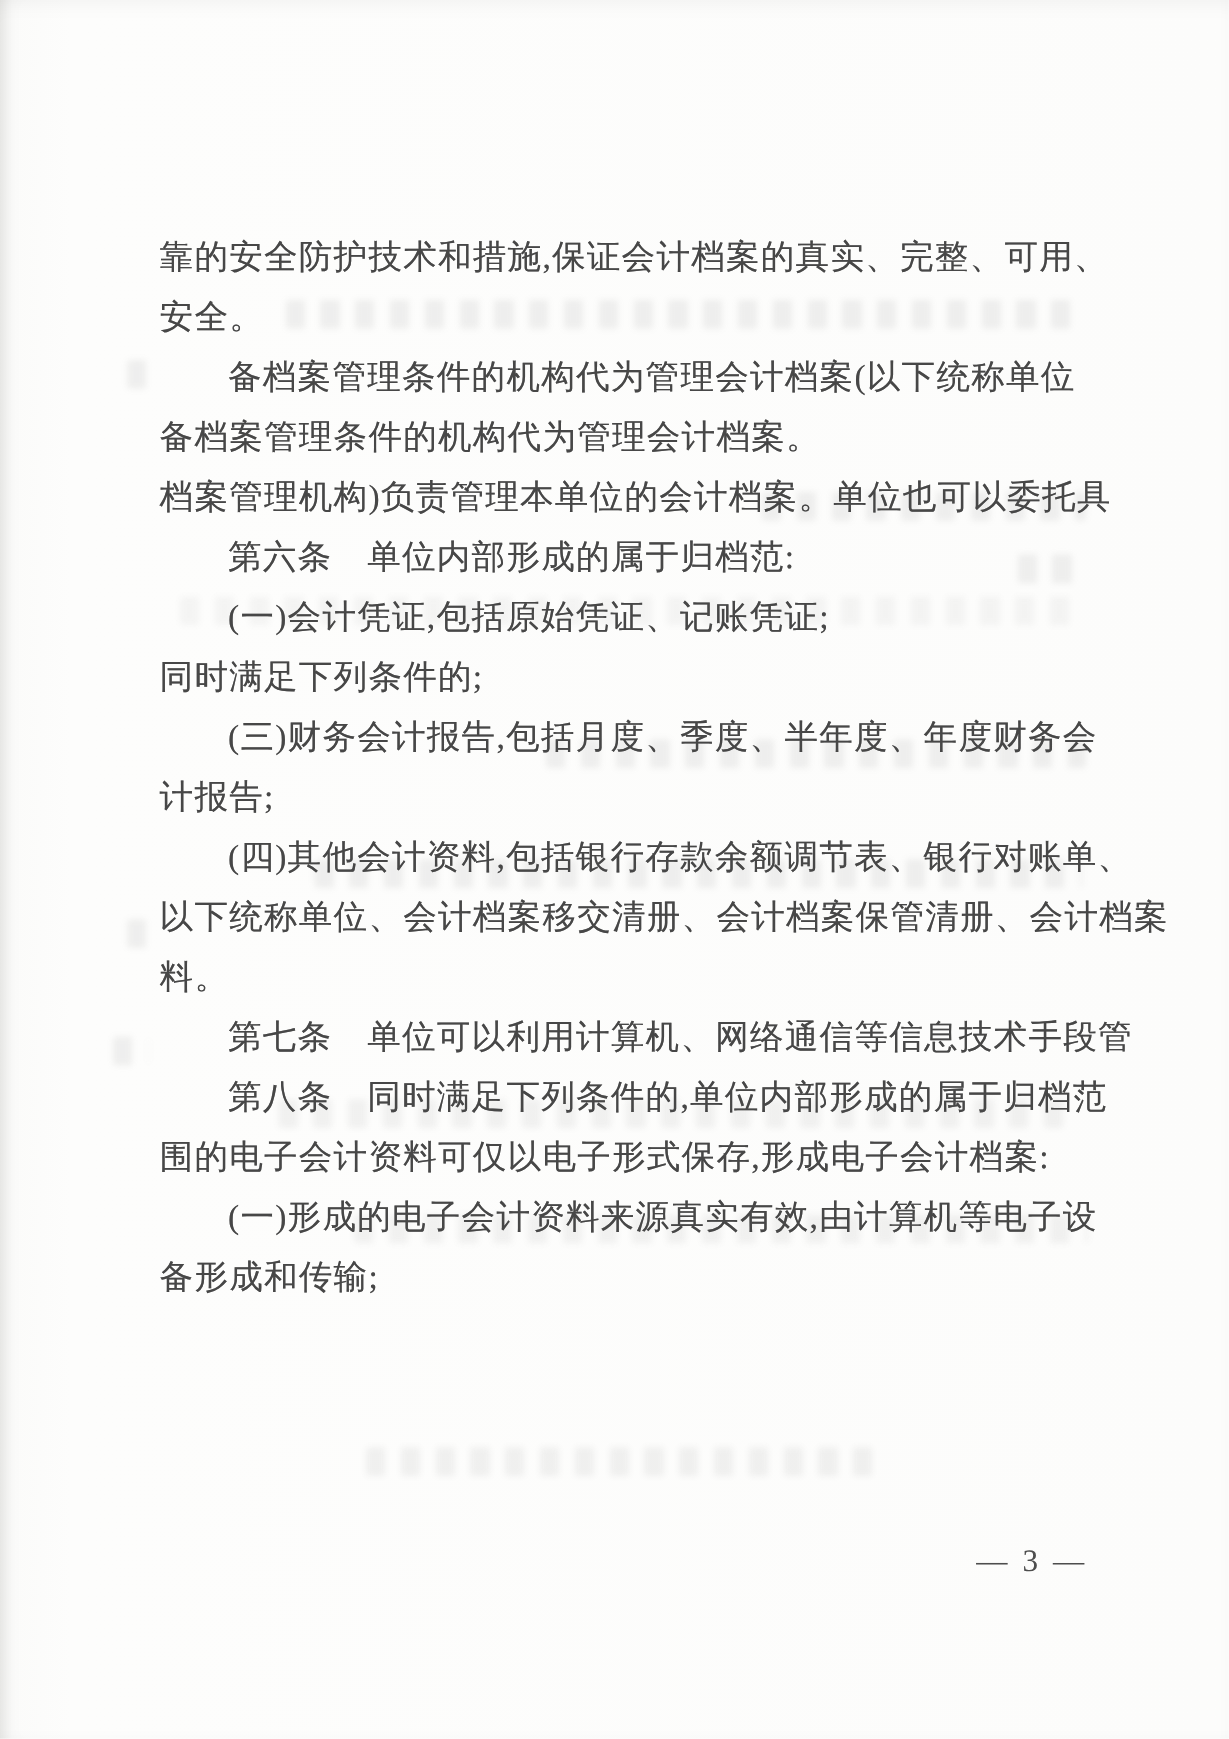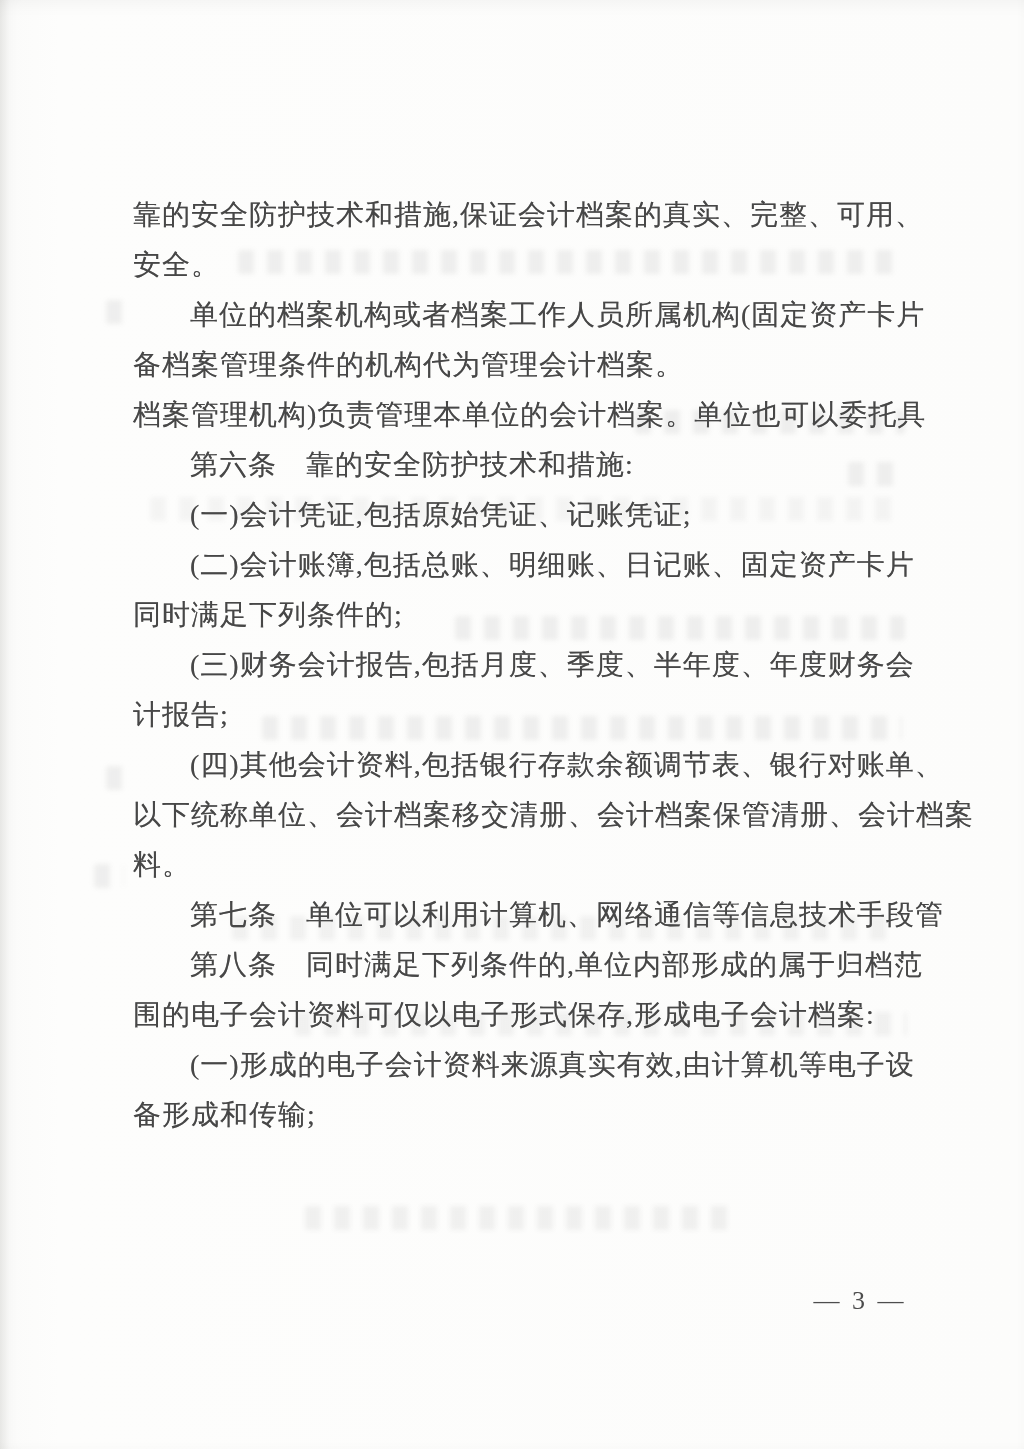--- a/index.html
+++ b/index.html
@@ -87,26 +87,25 @@
   <div class="ghost g7"></div>
   <div class="ghost g8"></div>
   <div class="ghost g9"></div>
   <div class="ghost g10"></div>
   <div class="ghost g11"></div>
   <div class="ghost g12"></div>
 
   <main class="doc-lines">
       <p class="line">靠的安全防护技术和措施,保证会计档案的真实、完整、可用、</p>
       <p class="line">安全。</p>
-      <p class="line indent">单位的档案机构或者档案工作人员所属机构(固定资产卡片</p>
+      <p class="line indent">备档案管理条件的机构代为管理会计档案(以下统称单位</p>
       <p class="line">备档案管理条件的机构代为管理会计档案。</p>
       <p class="line">档案管理机构)负责管理本单位的会计档案。单位也可以委托具</p>
-      <p class="line indent">第六条　靠的安全防护技术和措施:</p>
+      <p class="line indent">第六条　单位内部形成的属于归档范:</p>
       <p class="line indent">(一)会计凭证,包括原始凭证、记账凭证;</p>
-      <p class="line indent">(二)会计账簿,包括总账、明细账、日记账、固定资产卡片</p>
       <p class="line">同时满足下列条件的;</p>
       <p class="line indent">(三)财务会计报告,包括月度、季度、半年度、年度财务会</p>
       <p class="line">计报告;</p>
       <p class="line indent">(四)其他会计资料,包括银行存款余额调节表、银行对账单、</p>
       <p class="line">以下统称单位、会计档案移交清册、会计档案保管清册、会计档案</p>
       <p class="line">料。</p>
       <p class="line indent">第七条　单位可以利用计算机、网络通信等信息技术手段管</p>
       <p class="line indent">第八条　同时满足下列条件的,单位内部形成的属于归档范</p>
       <p class="line">围的电子会计资料可仅以电子形式保存,形成电子会计档案:</p>
       <p class="line indent">(一)形成的电子会计资料来源真实有效,由计算机等电子设</p>

